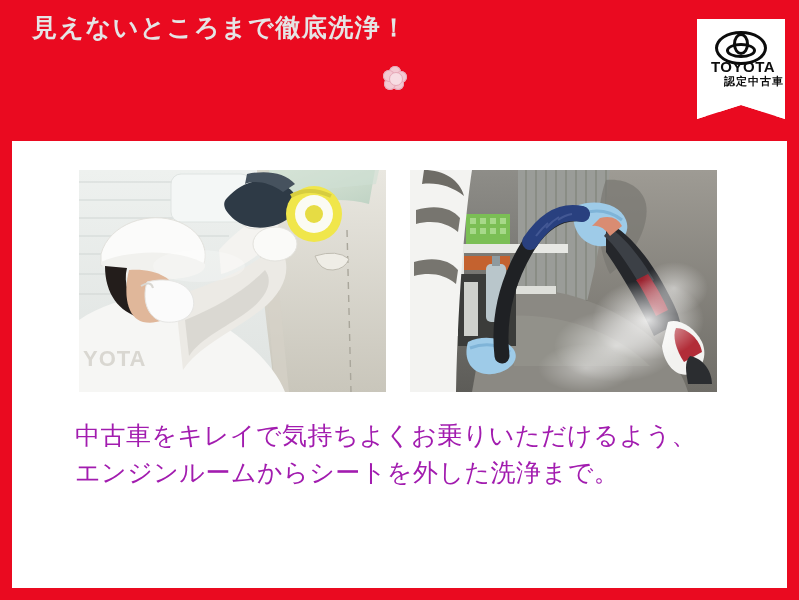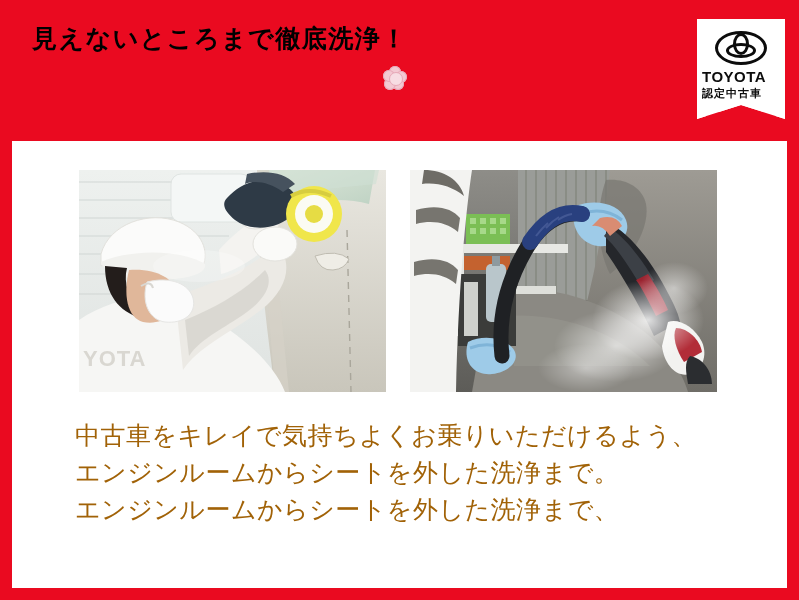--- a/index.html
+++ b/index.html
@@ -13,22 +13,22 @@
     background:#ea0a20;
     box-sizing:border-box;
     overflow:hidden;
   }
   
   #header{
     position:absolute;left:0;top:0;width:799px;height:141px;
     background:#ea0a20;
   }
   #tagline{
-    position:absolute;left:32px;top:24px;
-    font-size:25px;line-height:30px;font-weight:bold;color:#000000;
+    position:absolute;left:32px;top:13px;
+    font-size:25px;line-height:30px;font-weight:bold;color:#e5e5e5;
     letter-spacing:1.5px;white-space:nowrap;
     font-family:"DejaVu Sans","Liberation Sans",sans-serif;
   }
   #logo-row{
     position:absolute;left:30px;top:64px;
     display:flex;align-items:center;height:62px;
   }
   .flower-badge{
     position:relative;width:54px;height:54px;flex:0 0 auto;
     border-radius:50%;
@@ -107,26 +107,26 @@
   }
   #toyota-mark .oval-h{
     position:absolute;left:11px;top:12px;width:30px;height:15px;
     border:3.5px solid #0c0c0c;border-radius:50%;box-sizing:border-box;
   }
   #toyota-mark .oval-v{
     position:absolute;left:18px;top:2px;width:16px;height:22px;
     border:3.5px solid #0c0c0c;border-radius:50%;box-sizing:border-box;
   }
   #toyota-word{
-    position:absolute;left:0;top:44px;width:82px;text-align:left;
+    position:absolute;left:0;top:34px;width:82px;text-align:center;
     font-size:15px;font-weight:bold;color:#0c0c0c;letter-spacing:0.5px;
     font-family:"Liberation Sans",sans-serif;
   }
   #toyota-sub{
-    position:absolute;left:0;top:62px;width:82px;text-align:left;
+    position:absolute;left:0;top:50px;width:82px;text-align:right;
     font-size:11px;font-weight:bold;color:#0c0c0c;letter-spacing:1px;
     font-family:"DejaVu Sans","Liberation Sans",sans-serif;
   }
   
   #card{
     position:absolute;left:12px;top:141px;width:775px;height:447px;
     background:#ffffff;
   }
   
   #photos{
@@ -135,21 +135,21 @@
   .photo{
     position:absolute;top:29px;width:307px;height:222px;
     overflow:hidden;background:#cfcfcb;
   }
   #photo-left{left:67px;}
   #photo-right{left:398px;}
   .ph-svg{display:block;width:100%;height:100%;}
   
   #body-copy{
     position:absolute;left:63px;top:276px;width:690px;
-    font-size:25px;line-height:37px;color:#a16207;
+    font-size:25px;line-height:37px;color:#a21caf;
     font-family:"DejaVu Sans","Liberation Sans",sans-serif;
     letter-spacing:0.5px;
   }
   #body-copy div{white-space:nowrap;}
 </style>
 </head>
 <body>
 
 <div id="poster">
 
@@ -352,16 +352,15 @@
           <ellipse cx="206" cy="176" rx="62" ry="36" fill="url(#steamR)" opacity=".75"></ellipse>
           <ellipse cx="264" cy="118" rx="34" ry="26" fill="url(#steamR)" opacity=".6"></ellipse>
           <ellipse cx="176" cy="198" rx="48" ry="24" fill="url(#steamR)" opacity=".5"></ellipse>
         </svg>
       </div>
     </div>
 
     <div id="body-copy">
       <div>中古車をキレイで気持ちよくお乗りいただけるよう、</div>
       <div>エンジンルームからシートを外した洗浄まで。</div>
-      <div>エンジンルームからシートを外した洗浄まで、</div>
     </div>
   </div>
 </div>
 
 </body></html>

